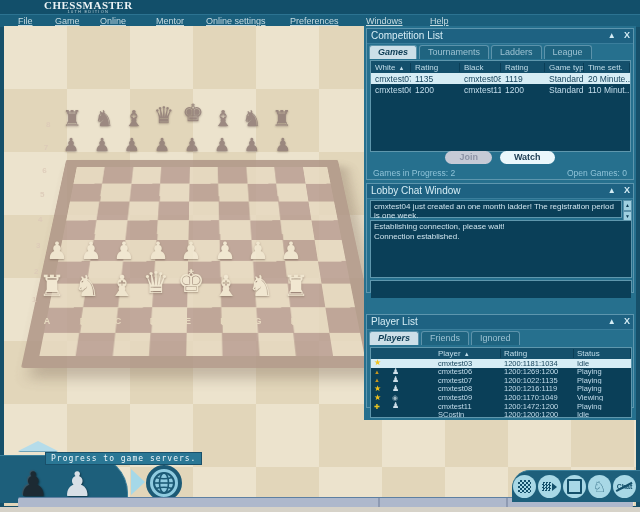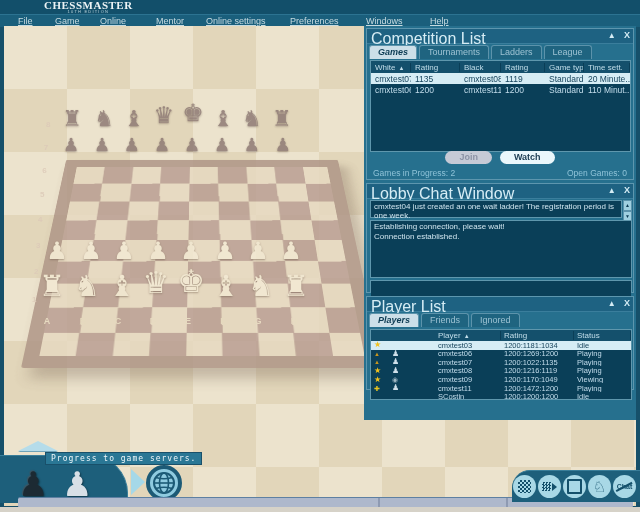--- a/index.html
+++ b/index.html
@@ -36,23 +36,23 @@
   .f0{left:8.5%}.f1{left:19.1%}.f2{left:29.4%}.f3{left:39.7%}.f4{left:50%}.f5{left:60.3%}.f6{left:70.6%}.f7{left:81.2%}
   .rank-lab{position:absolute;font-size:8px;font-weight:bold;color:#dcc9b8;}
   .r0{left:8.2%;top:15.5%}.r1{left:7.6%;top:24%}.r2{left:7.1%;top:32.6%}.r3{left:6.5%;top:41.5%}
   .r4{left:5.9%;top:50.7%}.r5{left:5.3%;top:60.4%}.r6{left:4.7%;top:70%}.r7{left:4.1%;top:80.4%}
 
   
   #right-panel{position:absolute;left:364px;top:26px;width:272px;height:394px;background:#26708e;}
   .window{position:absolute;left:2px;width:268px;border:1px solid #5d96ae;background:#26708e;box-sizing:border-box;}
   #win-competition{top:2px;height:152px;}
   #win-chat{top:157px;height:110px;}
-  #win-players{top:270px;height:94px;}
+  #win-players{top:288px;height:94px;}
   .win-header{position:relative;height:14px;background:#1e6282;border-bottom:1px solid #3a7e9c;}
-  .win-title{position:absolute;left:4px;top:1px;font-size:16px;color:#d6edf5;}
+  .win-title{position:absolute;left:4px;top:1px;font-size:10px;color:#d6edf5;}
   .win-controls{position:absolute;right:3px;top:1px;font-size:8px;color:#d6edf5;}
   .win-controls span{margin-left:6px;cursor:default;}
   .ctl-close{font-weight:bold;font-size:9px;}
 
   .tabs{position:absolute;left:2px;display:flex;gap:2px;}
   .tab{height:13px;line-height:13px;padding:0 8px;font-size:9px;border:1px solid #5c93ab;
        border-bottom:none;border-radius:3px 3px 0 0;background:#1f6480;color:#9dc2d2;cursor:default;}
   .tab.active{background:#ccdfe8;color:#0d3c54;font-weight:bold;font-style:italic;}
 
   .darkbox{position:absolute;background:#0a3f58;border:1px solid #5f97ad;box-sizing:border-box;}
@@ -266,21 +266,21 @@
     </div>
 
     <div class="window" id="win-chat">
       <div class="win-header">
         <span class="win-title">Lobby Chat Window</span>
         <span class="win-controls">
           <span class="ctl-collapse">▲</span>
           <span class="ctl-close">X</span>
         </span>
       </div>
-      <div class="darkbox" id="chat-announce">cmxtest04 just created an one wait ladder! The registration period is one week.</div>
+      <div class="darkbox" id="chat-announce">cmxtest04 just created an one month ladder! The registration period is one week.</div>
       <div id="chat-scroll">
         <span class="scr-btn">▲</span>
         <span class="scr-btn">▼</span>
       </div>
       <div class="darkbox" id="chat-log">
         <div>Establishing connection, please wait!</div>
         <div>Connection established.</div>
       </div>
       <div class="darkbox" id="chat-input">
         <input type="text" value="" style="">

